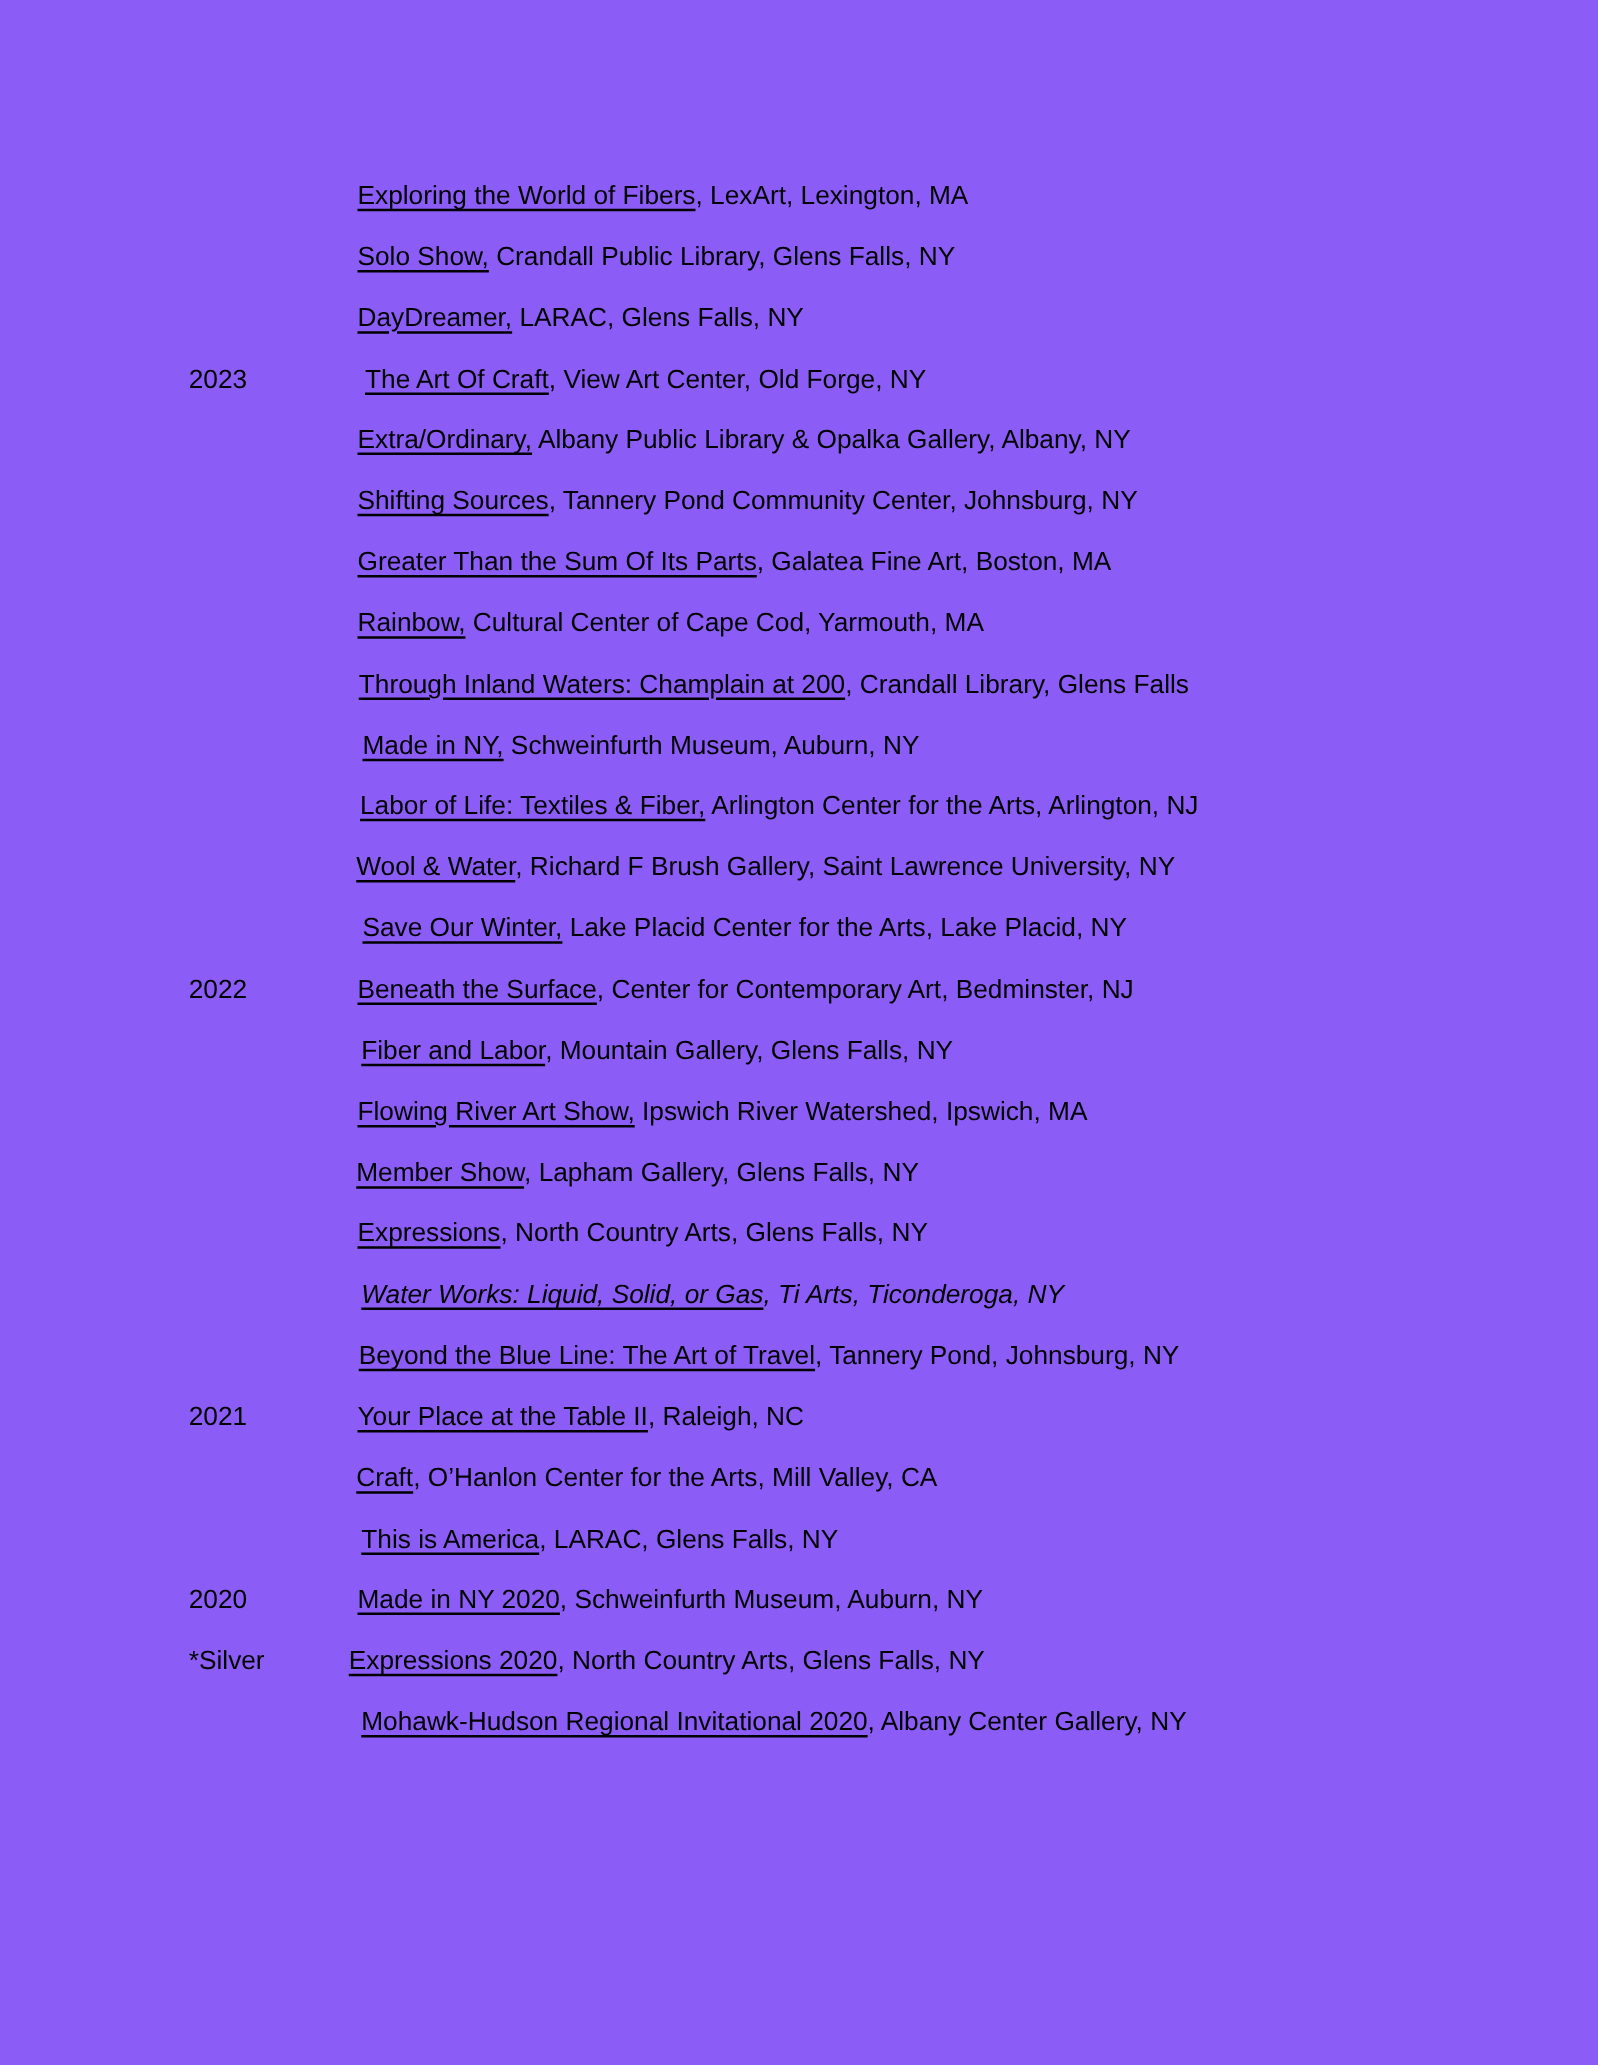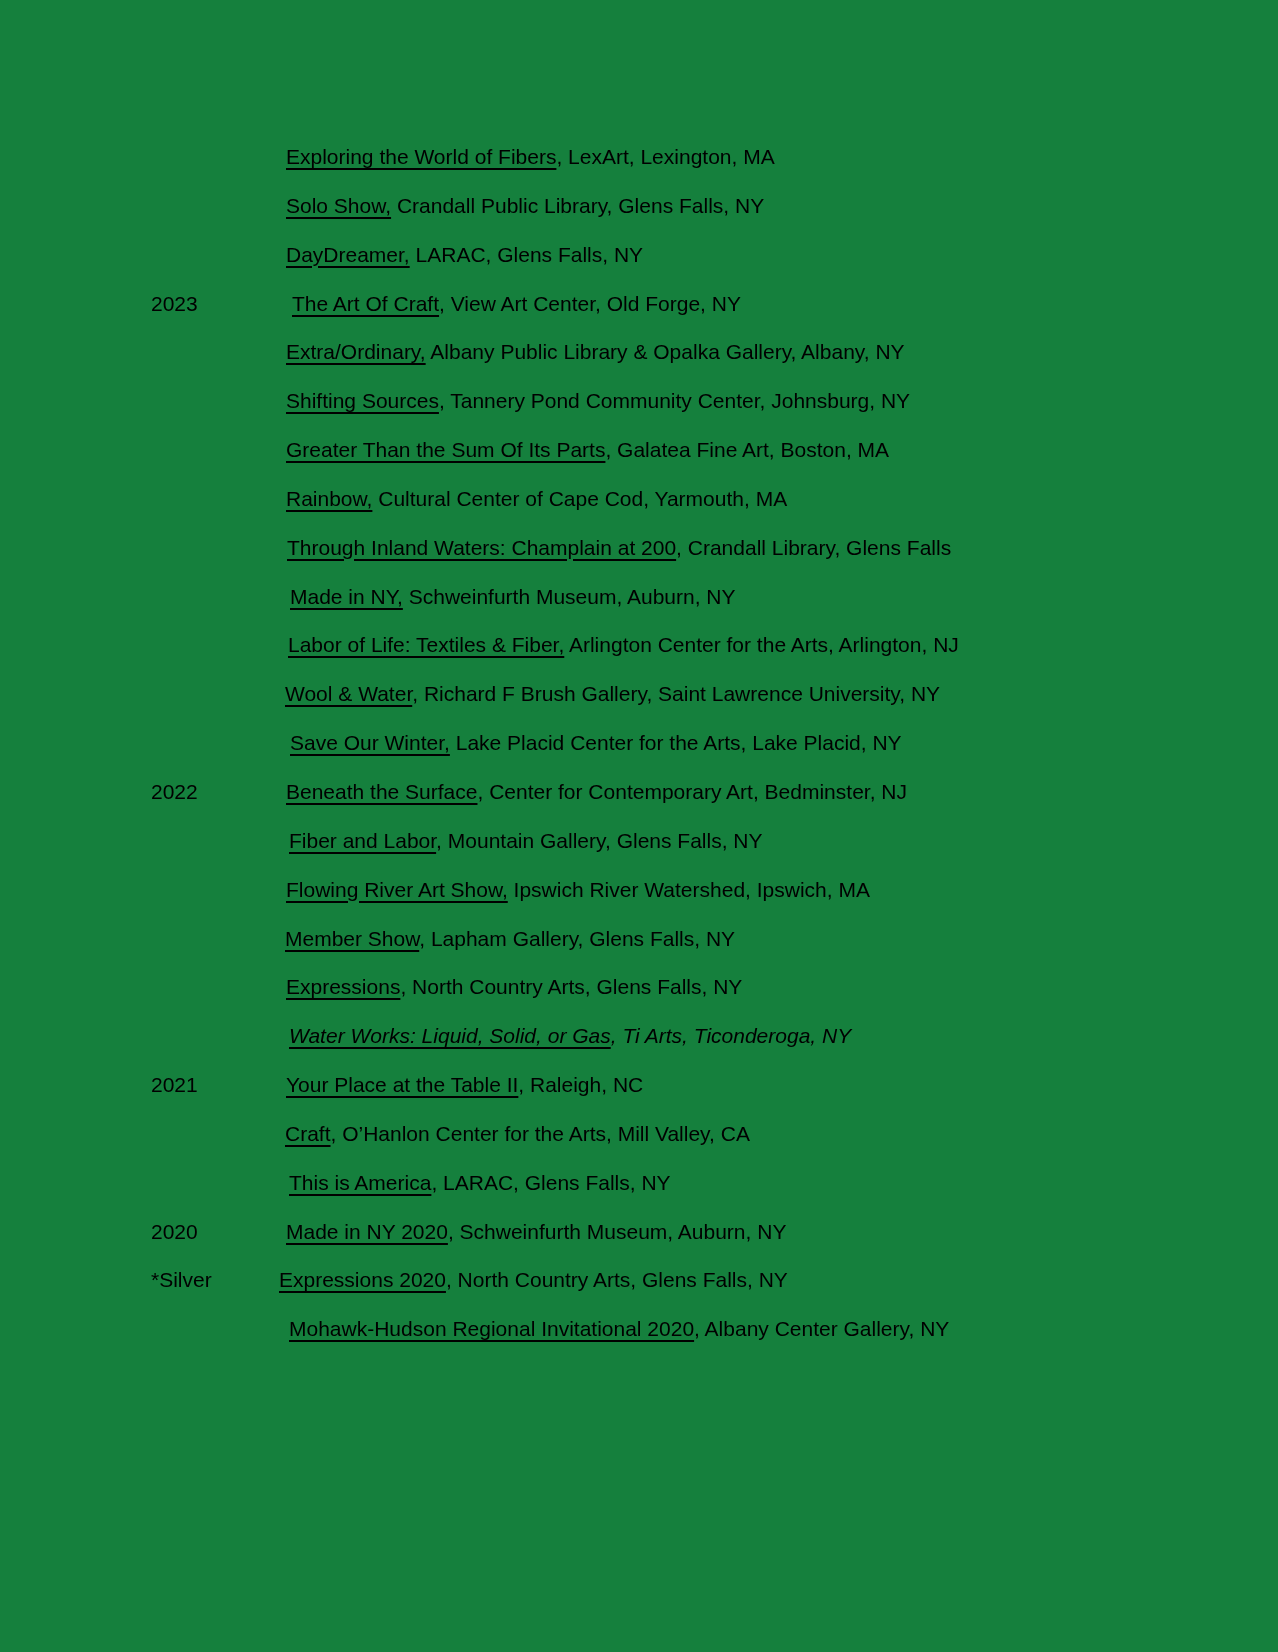--- a/index.html
+++ b/index.html
@@ -1,21 +1,21 @@
 <!DOCTYPE html>
 <html><head>
 <meta charset="utf-8">
 <style>
   html, body { margin: 0; padding: 0; background: #e8e8e8; }
   .page {
     position: relative;
     width: 1278px;
     height: 1652px;
     margin: 0 auto;
-    background: #15803d;
+    background: #8b5cf6;
     color: #000000;
     font-family: "Liberation Sans", "DejaVu Sans", sans-serif;
     overflow: hidden;
   }
   .list {
     position: absolute;
     top: 133px;
     left: 0;
     right: 0;
   }
@@ -136,20 +136,24 @@
   <div class="row">
 
     <span class="entry" style="margin-left: 286px;"><span class="title">Expressions</span><span class="after">, North Country Arts, Glens Falls, NY</span></span>
   </div>
 
   <div class="row">
 
     <span class="entry" style="margin-left: 289px; font-style: italic;"><span class="title">Water Works: Liquid, Solid, or Gas</span><span class="after">, Ti Arts, Ticonderoga, NY</span></span>
   </div>
 
+  <div class="row">
+
+    <span class="entry" style="margin-left: 287px;"><span class="title">Beyond the Blue Line: The Art of Travel</span><span class="after">, Tannery Pond, Johnsburg, NY</span></span>
+  </div>
 
   <div class="row">
     <span class="label">2021</span>
     <span class="entry" style="margin-left: 286px;"><span class="title">Your Place at the Table II</span><span class="after">, Raleigh, NC</span></span>
   </div>
 
   <div class="row">
 
     <span class="entry" style="margin-left: 285px;"><span class="title">Craft</span><span class="after">, O’Hanlon Center for the Arts, Mill Valley, CA</span></span>
   </div>

